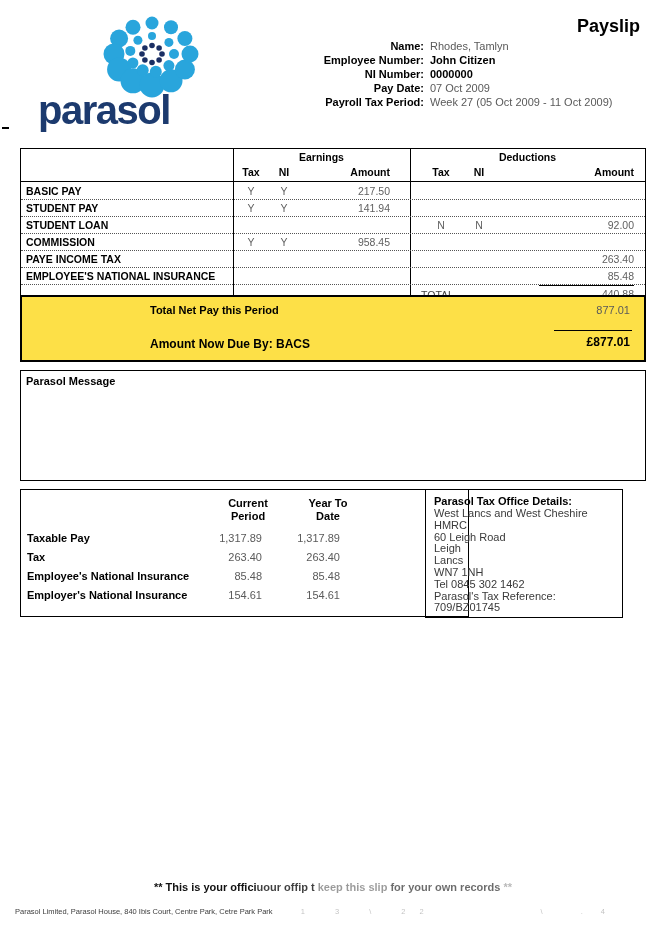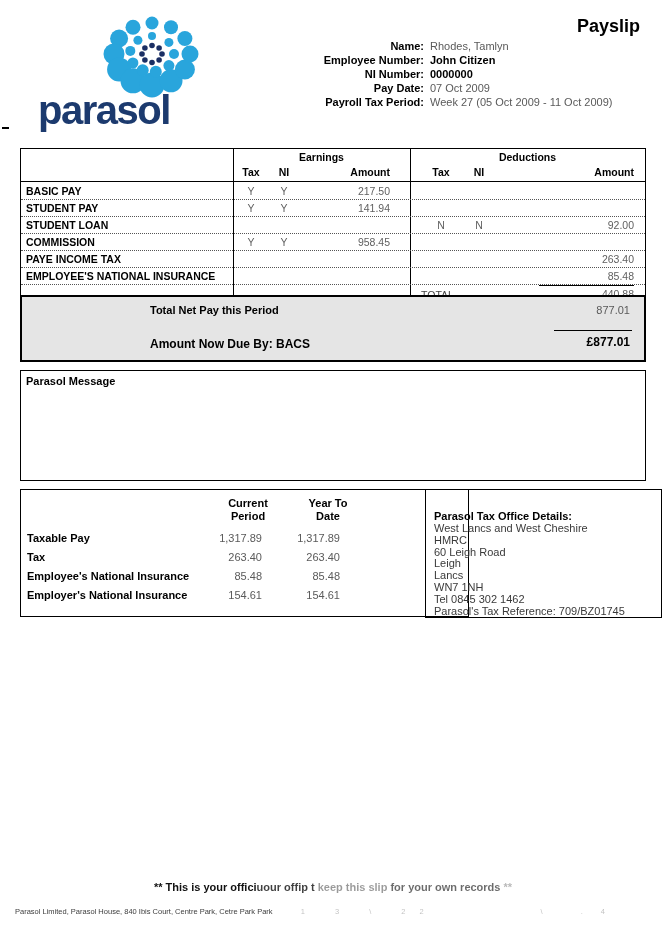--- a/index.html
+++ b/index.html
@@ -46,21 +46,21 @@
   .c-dtax { left: 400px; width: 40px; text-align: center; }
   .c-dni  { left: 440px; width: 36px; text-align: center; }
   .c-damt { right: 11px; width: 100px; text-align: right; }
   .pt-total { position: relative; height: 19px; font-size: 10.5px; }
   .total-label { position: absolute; left: 400px; top: 4px; color: #444; }
   .total-amt { position: absolute; right: 11px; top: 0; width: 95px; text-align: right;
                color: #5f5f5f; border-top: 1px solid #000; border-bottom: 1px solid #000;
                padding: 2px 0 2px; }
 
   
-  .netpay { left: 20px; top: 295px; width: 626px; height: 67px; border: 2px solid #000; background: #e5e5e5; }
+  .netpay { left: 20px; top: 295px; width: 626px; height: 67px; border: 2px solid #000; background: #fde047; }
   .np-label { position: absolute; left: 128px; top: 7px; font-size: 11px; font-weight: bold; }
   .np-amt { position: absolute; right: 14px; top: 7px; font-size: 11px; color: #5a5a5a; }
   .np-due-label { position: absolute; left: 128px; top: 40px; font-size: 12px; font-weight: bold; }
   .np-due-amt { position: absolute; right: 12px; top: 33px; width: 78px; text-align: right;
                 font-size: 12px; font-weight: bold; border-top: 1px solid #000;
                 border-bottom: 1px solid #000; padding: 4px 2px 11px; }
 
   
   .msgbox { left: 20px; top: 370px; width: 626px; height: 111px; border: 1px solid #000; }
   .msg-label { padding: 4px 5px; font-size: 11px; font-weight: bold; }
@@ -71,22 +71,22 @@
   .sum-head { width: 62px; text-align: center; font-weight: bold; line-height: 13px; }
   .sum-head.h1 { margin-left: 196px; }
   .sum-head.h2 { margin-left: 18px; }
   .sum-rows { margin-top: 9px; }
   .sum-row { display: flex; height: 19px; }
   .sum-label { flex: 0 0 180px; padding-left: 6px; font-weight: bold; }
   .sum-cur { flex: 0 0 61px; text-align: right; color: #5a5a5a; }
   .sum-ytd { flex: 0 0 78px; text-align: right; color: #5a5a5a; }
 
   
-  .taxbox { left: 425px; top: 489px; width: 237px; height: 129px; border: 1px solid #000;
-            padding: 20px 8px; font-size: 11px; }
+  .taxbox { left: 425px; top: 489px; width: 198px; height: 129px; border: 1px solid #000;
+            padding: 5px 8px; font-size: 11px; }
   .tax-title { font-weight: bold; margin-bottom: 1px; }
   .tax-line { color: #3a3a3a; line-height: 11.8px; }
 
   
   .footer-notice { left: 0; top: 881px; width: 100%; text-align: center; font-size: 11px; font-weight: bold; color: #111; }
   .fseg1 { opacity: 1; } .fseg2 { opacity: 0.8; } .fseg3 { opacity: 0.42; } .fseg4 { opacity: 0.62; } .fseg5 { opacity: 0.3; }
   .footer-company { left: 15px; right: 15px; top: 907px; font-size: 7.5px; color: #333; }
   .cseg1 { opacity: 0.95; }
   .cseg2 { opacity: 0.3; letter-spacing: 14px; margin-left: 28px; }
   .cseg3 { position: absolute; right: 28px; opacity: 0.3; letter-spacing: 18px; }

